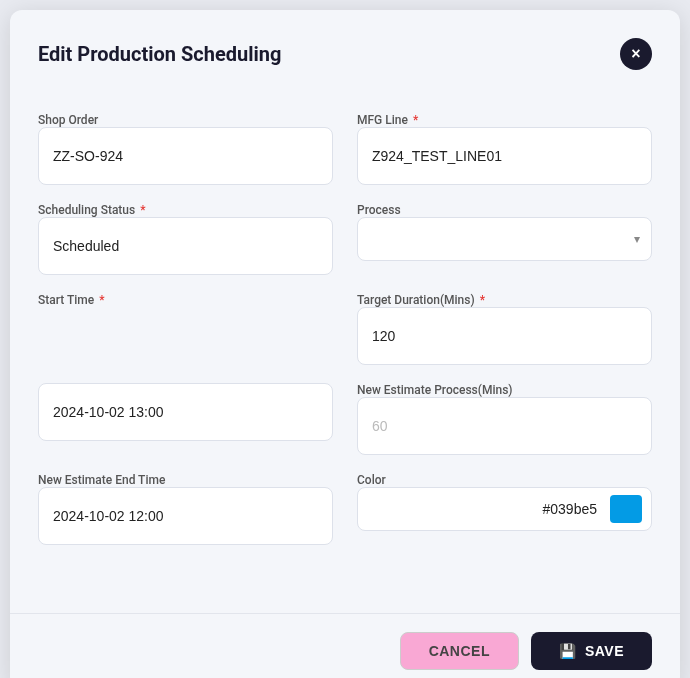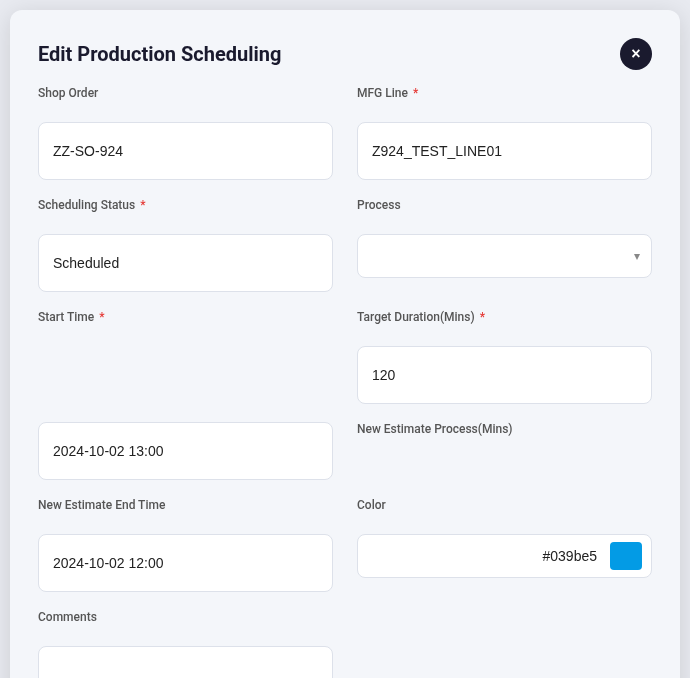--- a/index.html
+++ b/index.html
@@ -18,21 +18,21 @@
       width: 690px;
       min-height: 678px;
       position: relative;
       padding: 28px 28px 100px 28px;
       box-shadow: 0 4px 24px rgba(0,0,0,0.12);
     }
     .modal-header {
       display: flex;
       align-items: center;
       justify-content: space-between;
-      margin-bottom: 16px;
+      margin-bottom: 43px;
     }
     .modal-title {
       font-size: 20px;
       font-weight: 700;
       color: #1a1a2e;
     }
     .close-btn {
       width: 32px;
       height: 32px;
       background: #1a1a2e;
@@ -47,21 +47,21 @@
       font-weight: 600;
     }
     .form-grid {
       display: grid;
       grid-template-columns: 1fr 1fr;
       gap: 18px 24px;
     }
     .form-group {
       display: flex;
       flex-direction: column;
-      gap: 22px;
+      gap: 0;
     }
     .form-label {
       font-size: 12px;
       font-weight: 500;
       color: #555;
     }
     .form-label .required {
       color: #e53935;
       margin-left: 2px;
     }
@@ -225,39 +225,36 @@
       </label>
       <input class="form-input" type="text" value="120" style="">
     </div>
 
     <div class="form-group">
       <input class="form-input" type="text" value="2024-10-02 13:00" style="">
     </div>
 
     <div class="form-group">
       <label class="form-label">New Estimate Process(Mins)</label>
+      <input class="form-input" type="text" placeholder="60" style="">
     </div>
 
     <div class="form-group">
       <label class="form-label">New Estimate End Time</label>
       <input class="form-input" type="text" value="2024-10-02 12:00" style="">
     </div>
 
     <div class="form-group">
       <label class="form-label">Color</label>
       <div class="color-input-wrapper">
         <input class="color-input-field" type="text" id="color-val" value="#039be5" style="">
         <div class="color-swatch" id="color-swatch" style="background: rgb(3, 155, 229);"></div>
       </div>
     </div>
 
-    <div class="form-group">
-      <label class="form-label">Comments</label>
-      <input class="form-input" type="text" style="">
-    </div>
   </div>
 
   <div class="modal-footer">
     <button class="btn-cancel">CANCEL</button>
     <button class="btn-save">
       <span class="save-icon">💾</span>
       <span>SAVE</span>
     </button>
   </div>
 </div>

